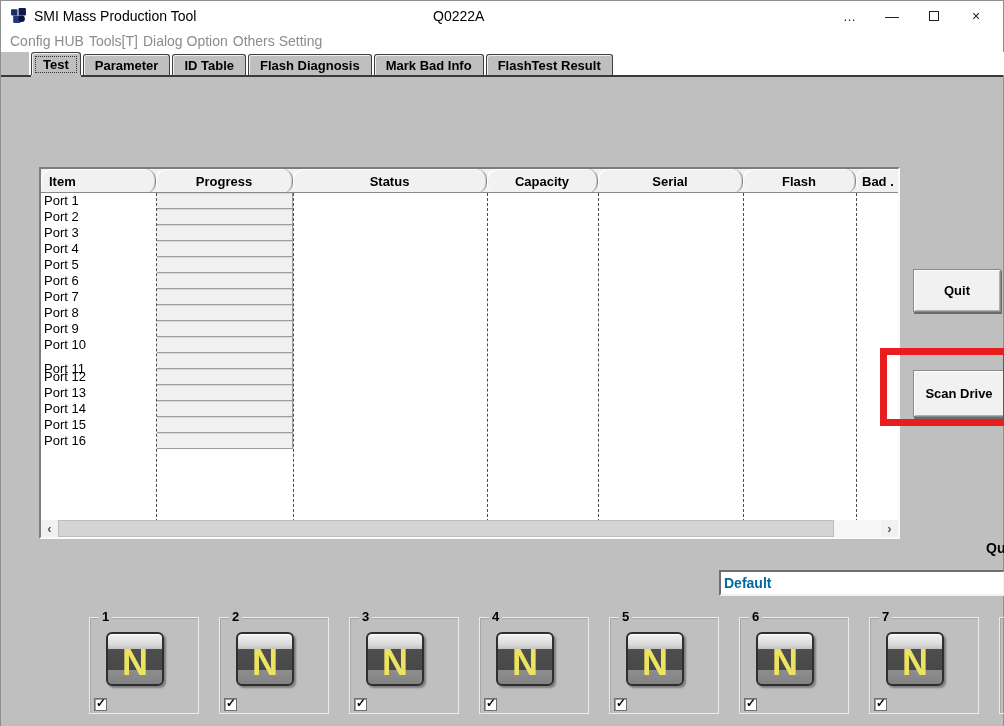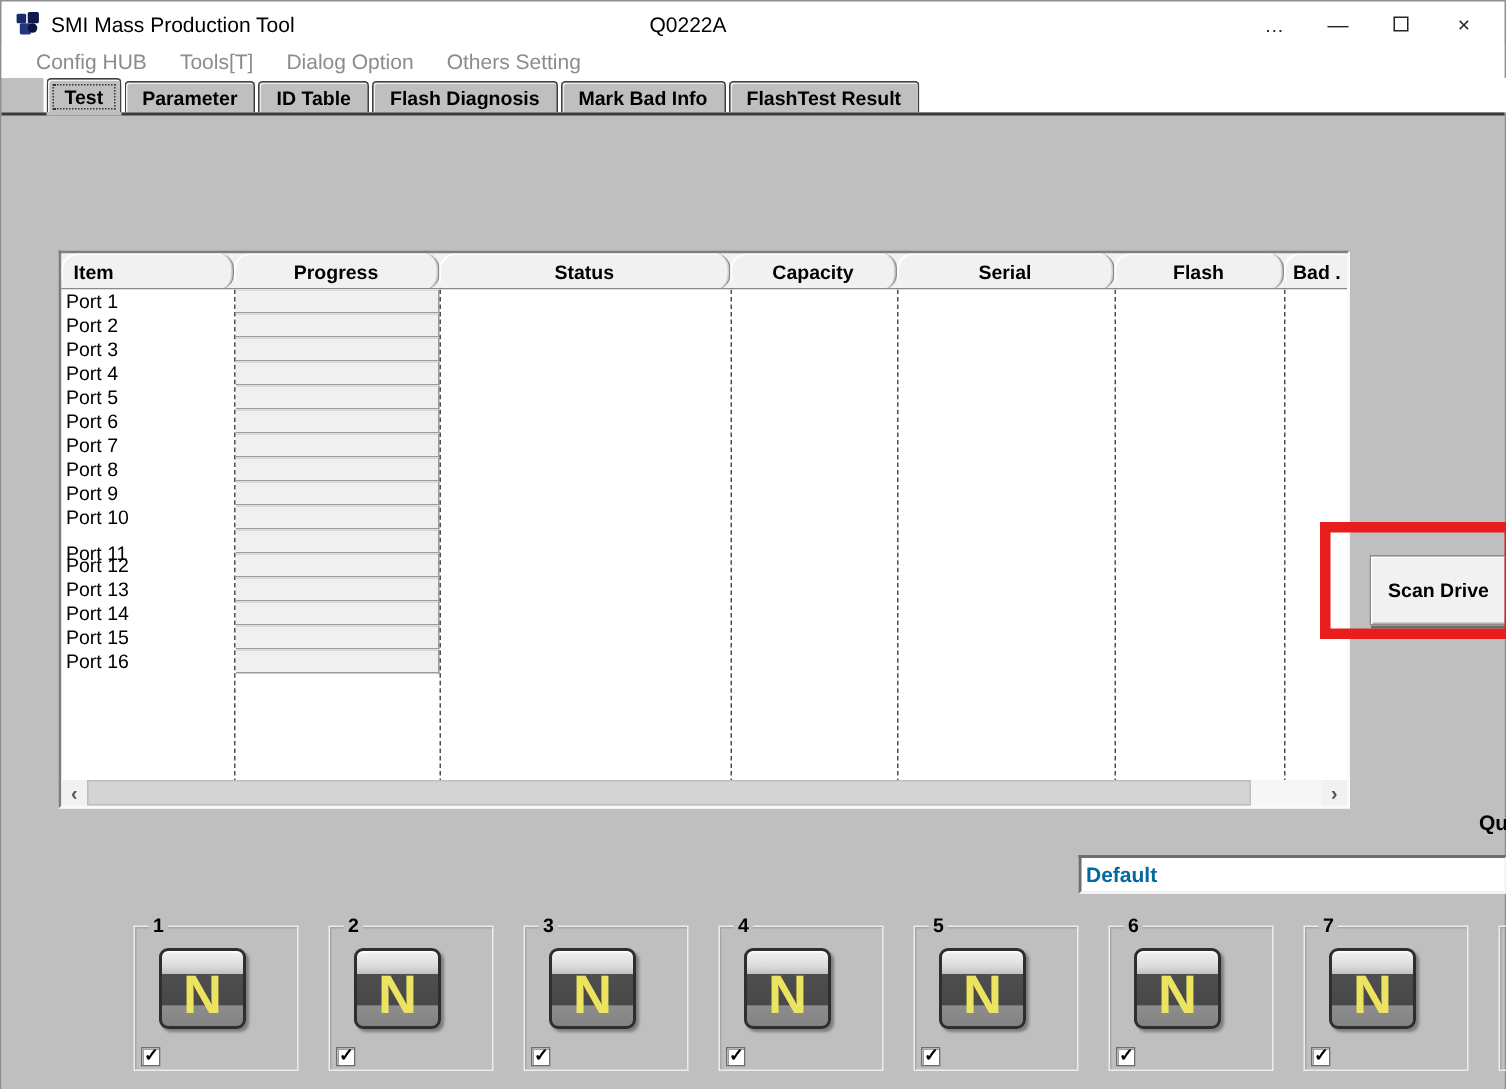--- a/index.html
+++ b/index.html
@@ -16,21 +16,21 @@
   .app-icon { width:17px; height:17px; margin:0 7px 0 9px; }
   .title-text { font-size:14px; color:#000; }
   .version-text { position:absolute; left:432px; font-size:14px; color:#000; }
   .win-controls { position:absolute; right:6px; top:0; height:30px; display:flex; align-items:center; }
   .win-btn { width:42px; height:30px; display:flex; align-items:center; justify-content:center;
     font-size:14px; color:#222; }
   .win-btn.more { font-size:13px; letter-spacing:1px; }
   .max-glyph { width:10px; height:10px; border:1px solid #222; display:inline-block; }
   
   .menubar { position:absolute; left:1px; top:30px; width:1002px; height:22px; background:#ffffff;
-    display:flex; align-items:center; gap:22px; padding-left:23px; }
+    display:flex; align-items:center; gap:5px; padding-left:9px; }
   .menu-item { font-size:14px; color:#8c8c8c; }
   
   .tabstrip { position:absolute; left:1px; top:52px; width:1002px; height:23px; background:#ffffff;
     display:flex; align-items:flex-end; padding-left:2px;margin-left:28px; }
   .tab { height:21px; padding:0 11px; background:#bfbfbf; border:1px solid #404040; border-bottom:none;
     border-radius:3px 3px 0 0; font-size:13px; font-weight:bold; color:#000;
     display:flex; align-items:center; margin-right:2px;
     box-shadow: inset 1px 1px 0 #efefef; position:relative; }
   .tab.active { height:23px; z-index:3; box-shadow: inset 1px 1px 0 #efefef, 0 2px 0 #bfbfbf; }
   .tab.active::after { content:""; position:absolute; left:3px; right:3px; top:3px; bottom:2px;
@@ -182,20 +182,21 @@
         <div class="vdash" style="left: 702px;"></div>
         <div class="vdash" style="left: 815px;"></div>
       </div>
     <div class="hscroll">
       <div class="sbtn left">‹</div>
       <div class="sthumb"></div>
       <div class="sbtn right">›</div>
     </div>
   </div>
 
+  <div class="push-btn btn-quit">Quit</div>
   <div class="push-btn btn-scan">Scan Drive</div>
   <div class="red-highlight" style="border-color: rgb(232, 30, 30);"></div>
 
   <div class="qu-label">Qu</div>
   <div class="default-field">
     <span>Default</span>
   </div>
 
   <div class="grid-row r1">
       <div class="slot" style="left: 88px;">

